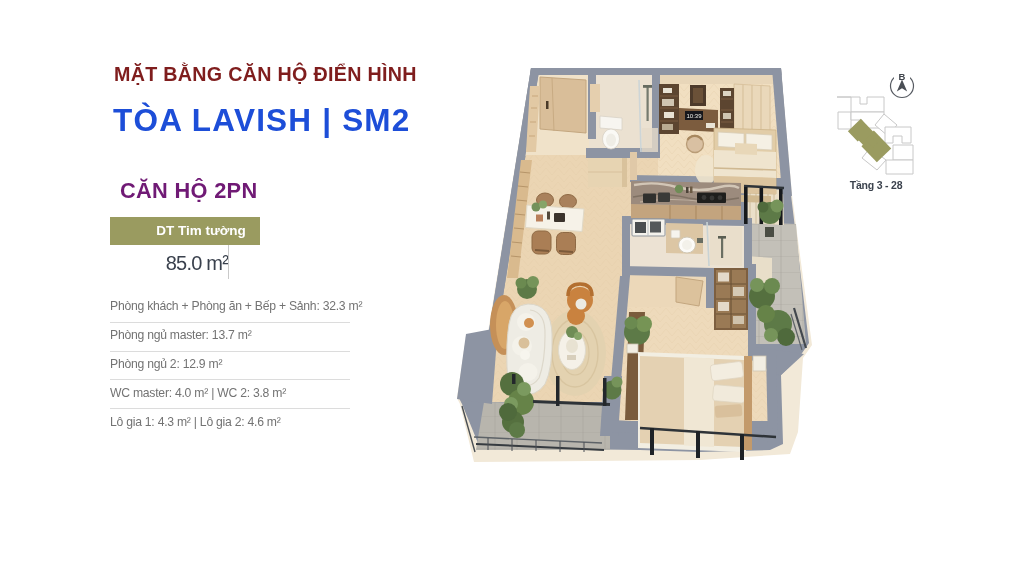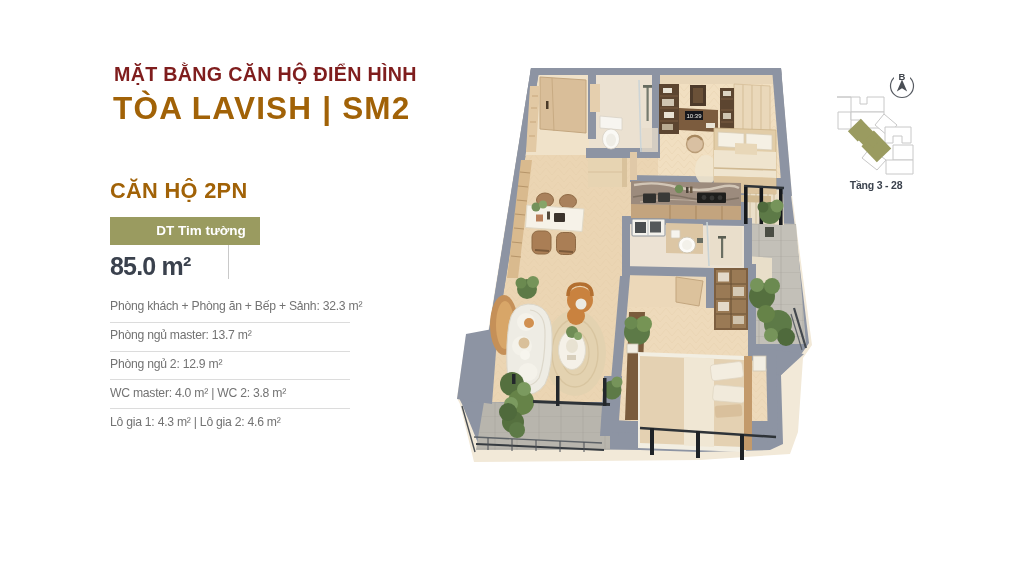--- a/index.html
+++ b/index.html
@@ -1,25 +1,25 @@
 <!DOCTYPE html>
 <html><head>
 <meta charset="utf-8">
 <style>
   html,body{margin:0;padding:0;width:1024px;height:577px;background:#ffffff;overflow:hidden;
     font-family:"Liberation Sans", sans-serif;}
   .abs{position:absolute;}
   .h1{left:114px;top:63px;font-size:19.7px;font-weight:bold;color:#7f1d1d;letter-spacing:.3px;}
-  .h2{left:113px;top:90px;font-size:31.5px;font-weight:bold;color:#a16207;letter-spacing:1.2px;}
-  .h3{left:110px;top:178px;font-size:21.8px;font-weight:bold;color:#a16207;letter-spacing:.3px;}
+  .h2{left:113px;top:102px;font-size:31.5px;font-weight:bold;color:#1d4ed8;letter-spacing:1.2px;}
+  .h3{left:120px;top:178px;font-size:21.8px;font-weight:bold;color:#701a75;letter-spacing:.3px;}
   .thead{left:110px;top:217px;width:232px;height:28px;}
   .thead .c{float:left;height:28px;background:#9a9b60;color:#ffffff;
     font-size:13.5px;font-weight:bold;text-align:center;line-height:28px;padding-left:32px;}
   .tval{left:110px;top:252px;width:232px;}
-  .tval .c{float:left;font-size:25px;font-weight:bold;color:#3a414d;text-align:left;letter-spacing:-0.8px;}
+  .tval .c{float:left;font-size:20px;font-weight:normal;color:#3a414d;text-align:right;letter-spacing:-0.8px;}
   .vline{left:228px;top:245px;width:1px;height:34px;background:#c9c9c9;}
   .li{left:110px;font-size:12.2px;color:#737373;letter-spacing:-0.25px;}
   .sep{left:110px;width:240px;height:1px;background:#dcdcdc;}
 </style>
 </head>
 <body>
 
 <div class="abs h1">MẶT BẰNG CĂN HỘ ĐIỂN HÌNH</div>
 
 <div class="abs h2">TÒA LAVISH | SM2</div>

